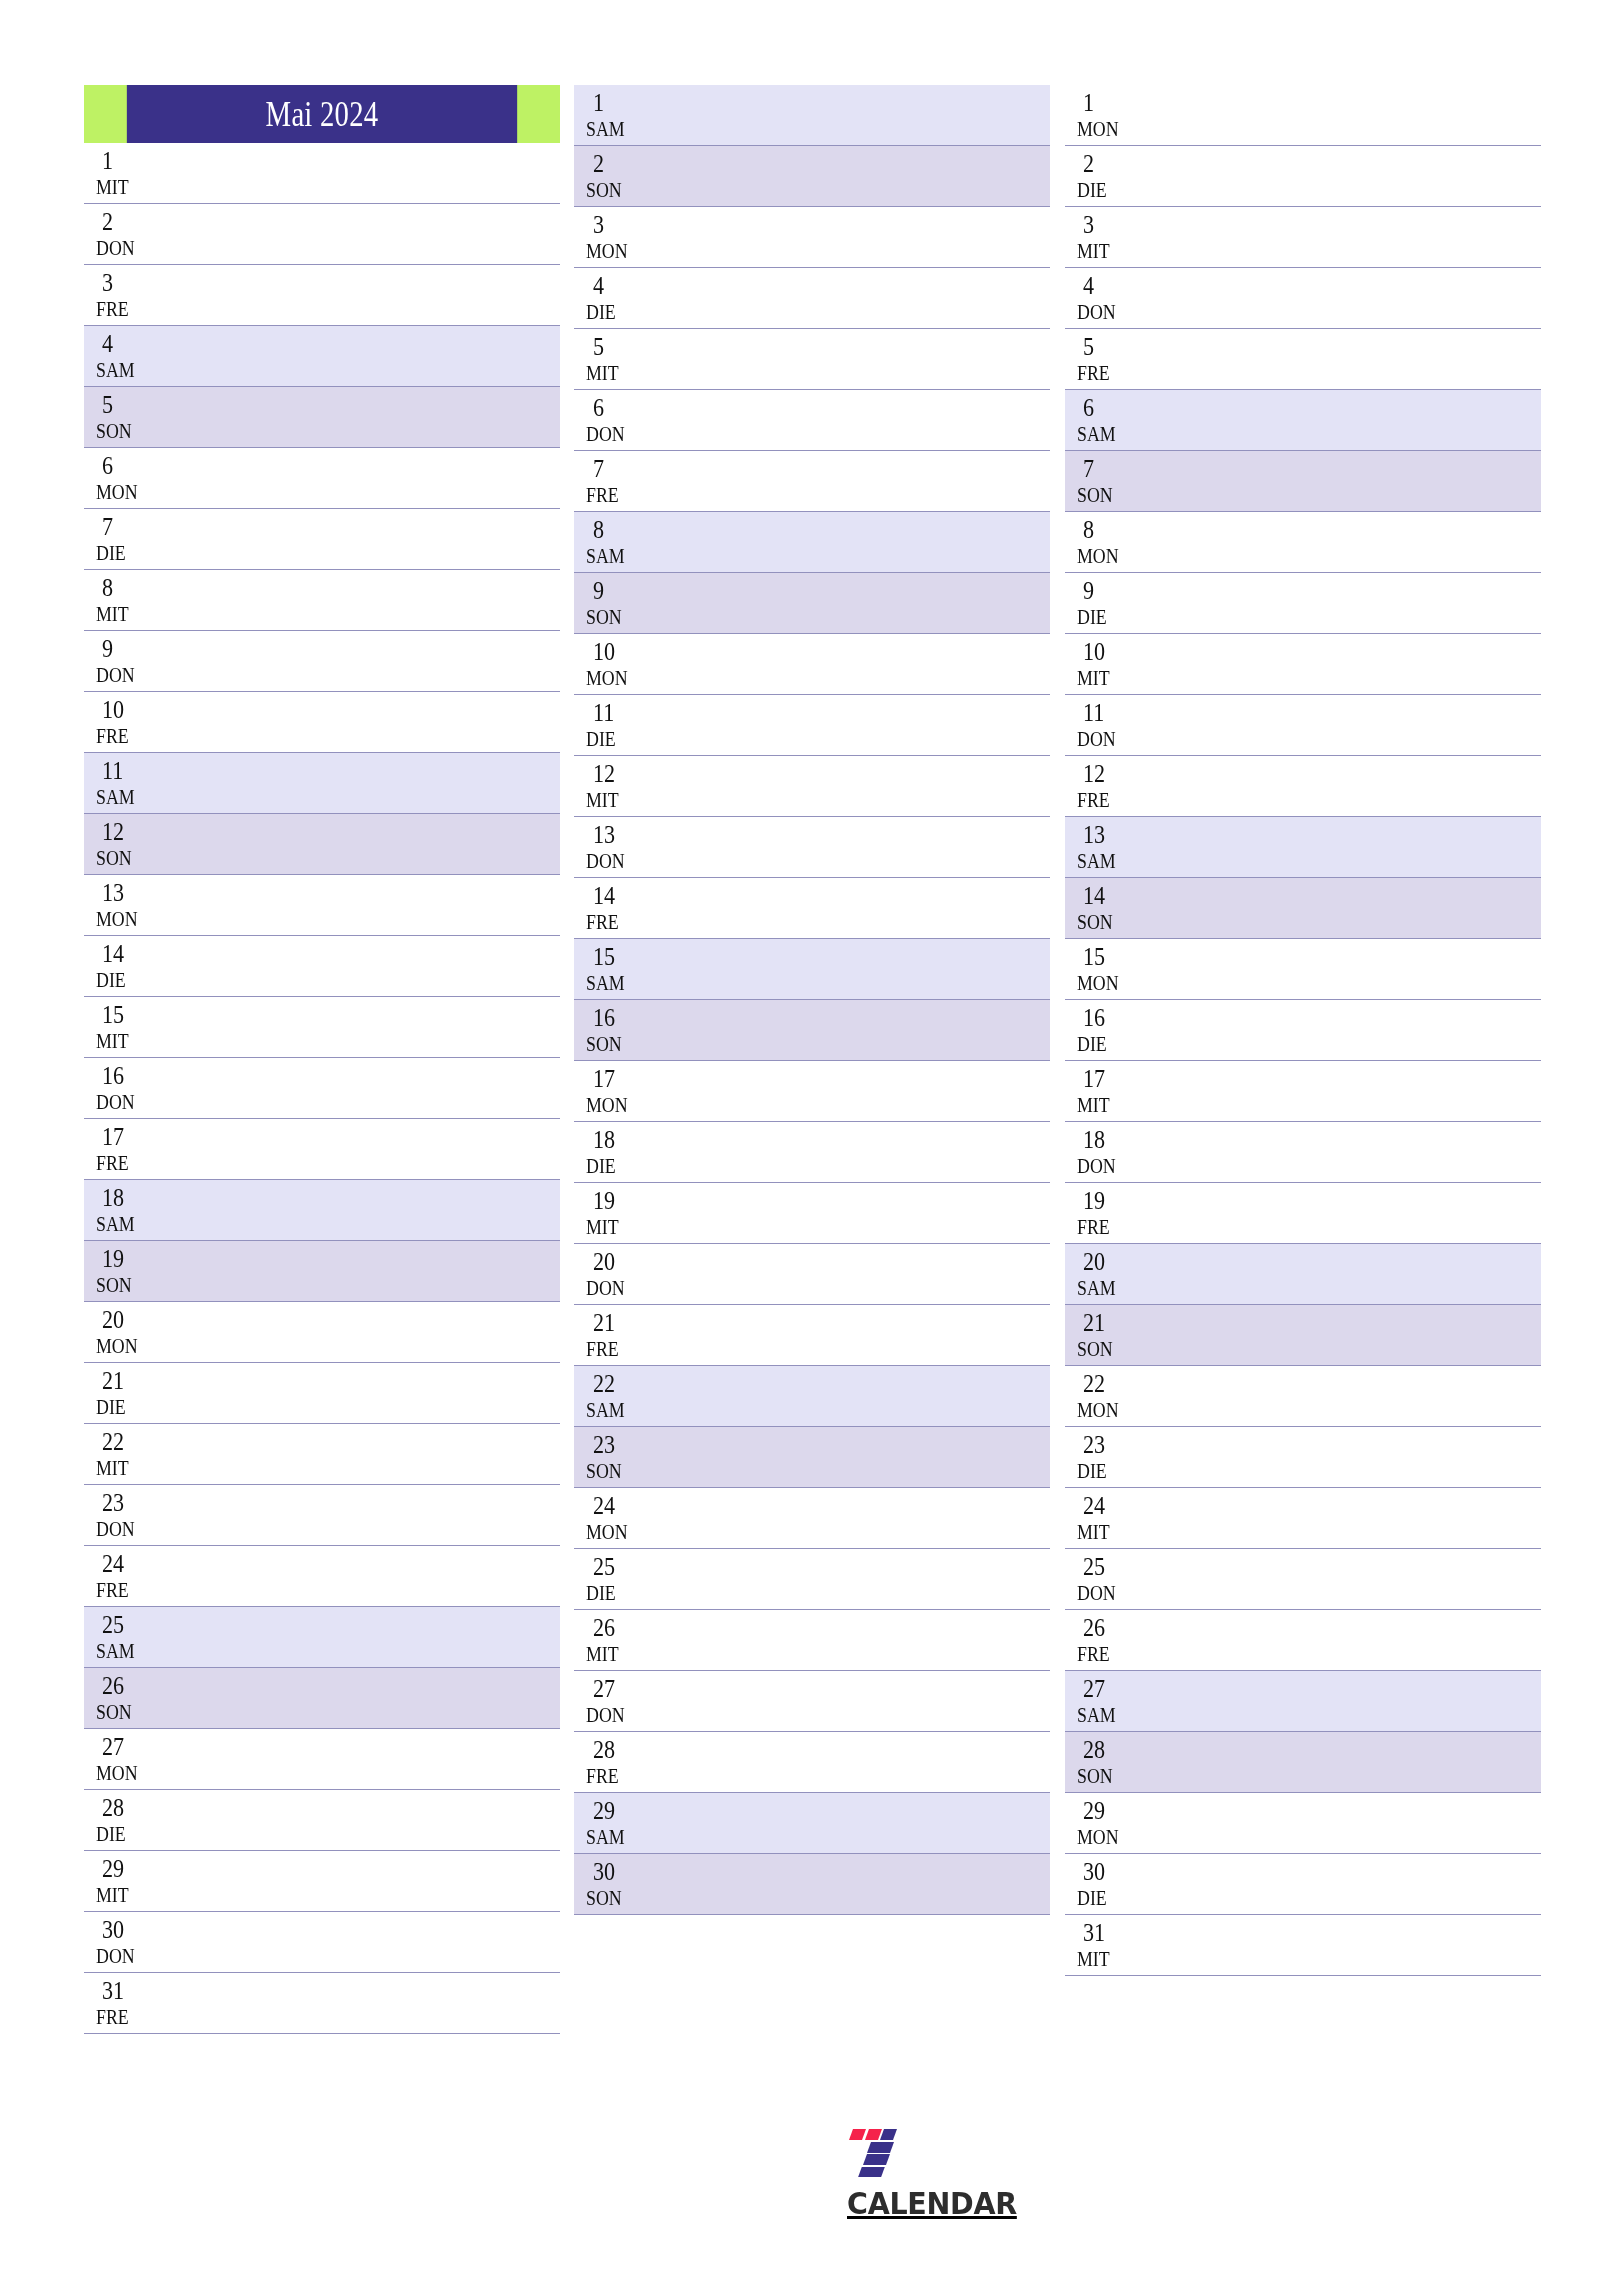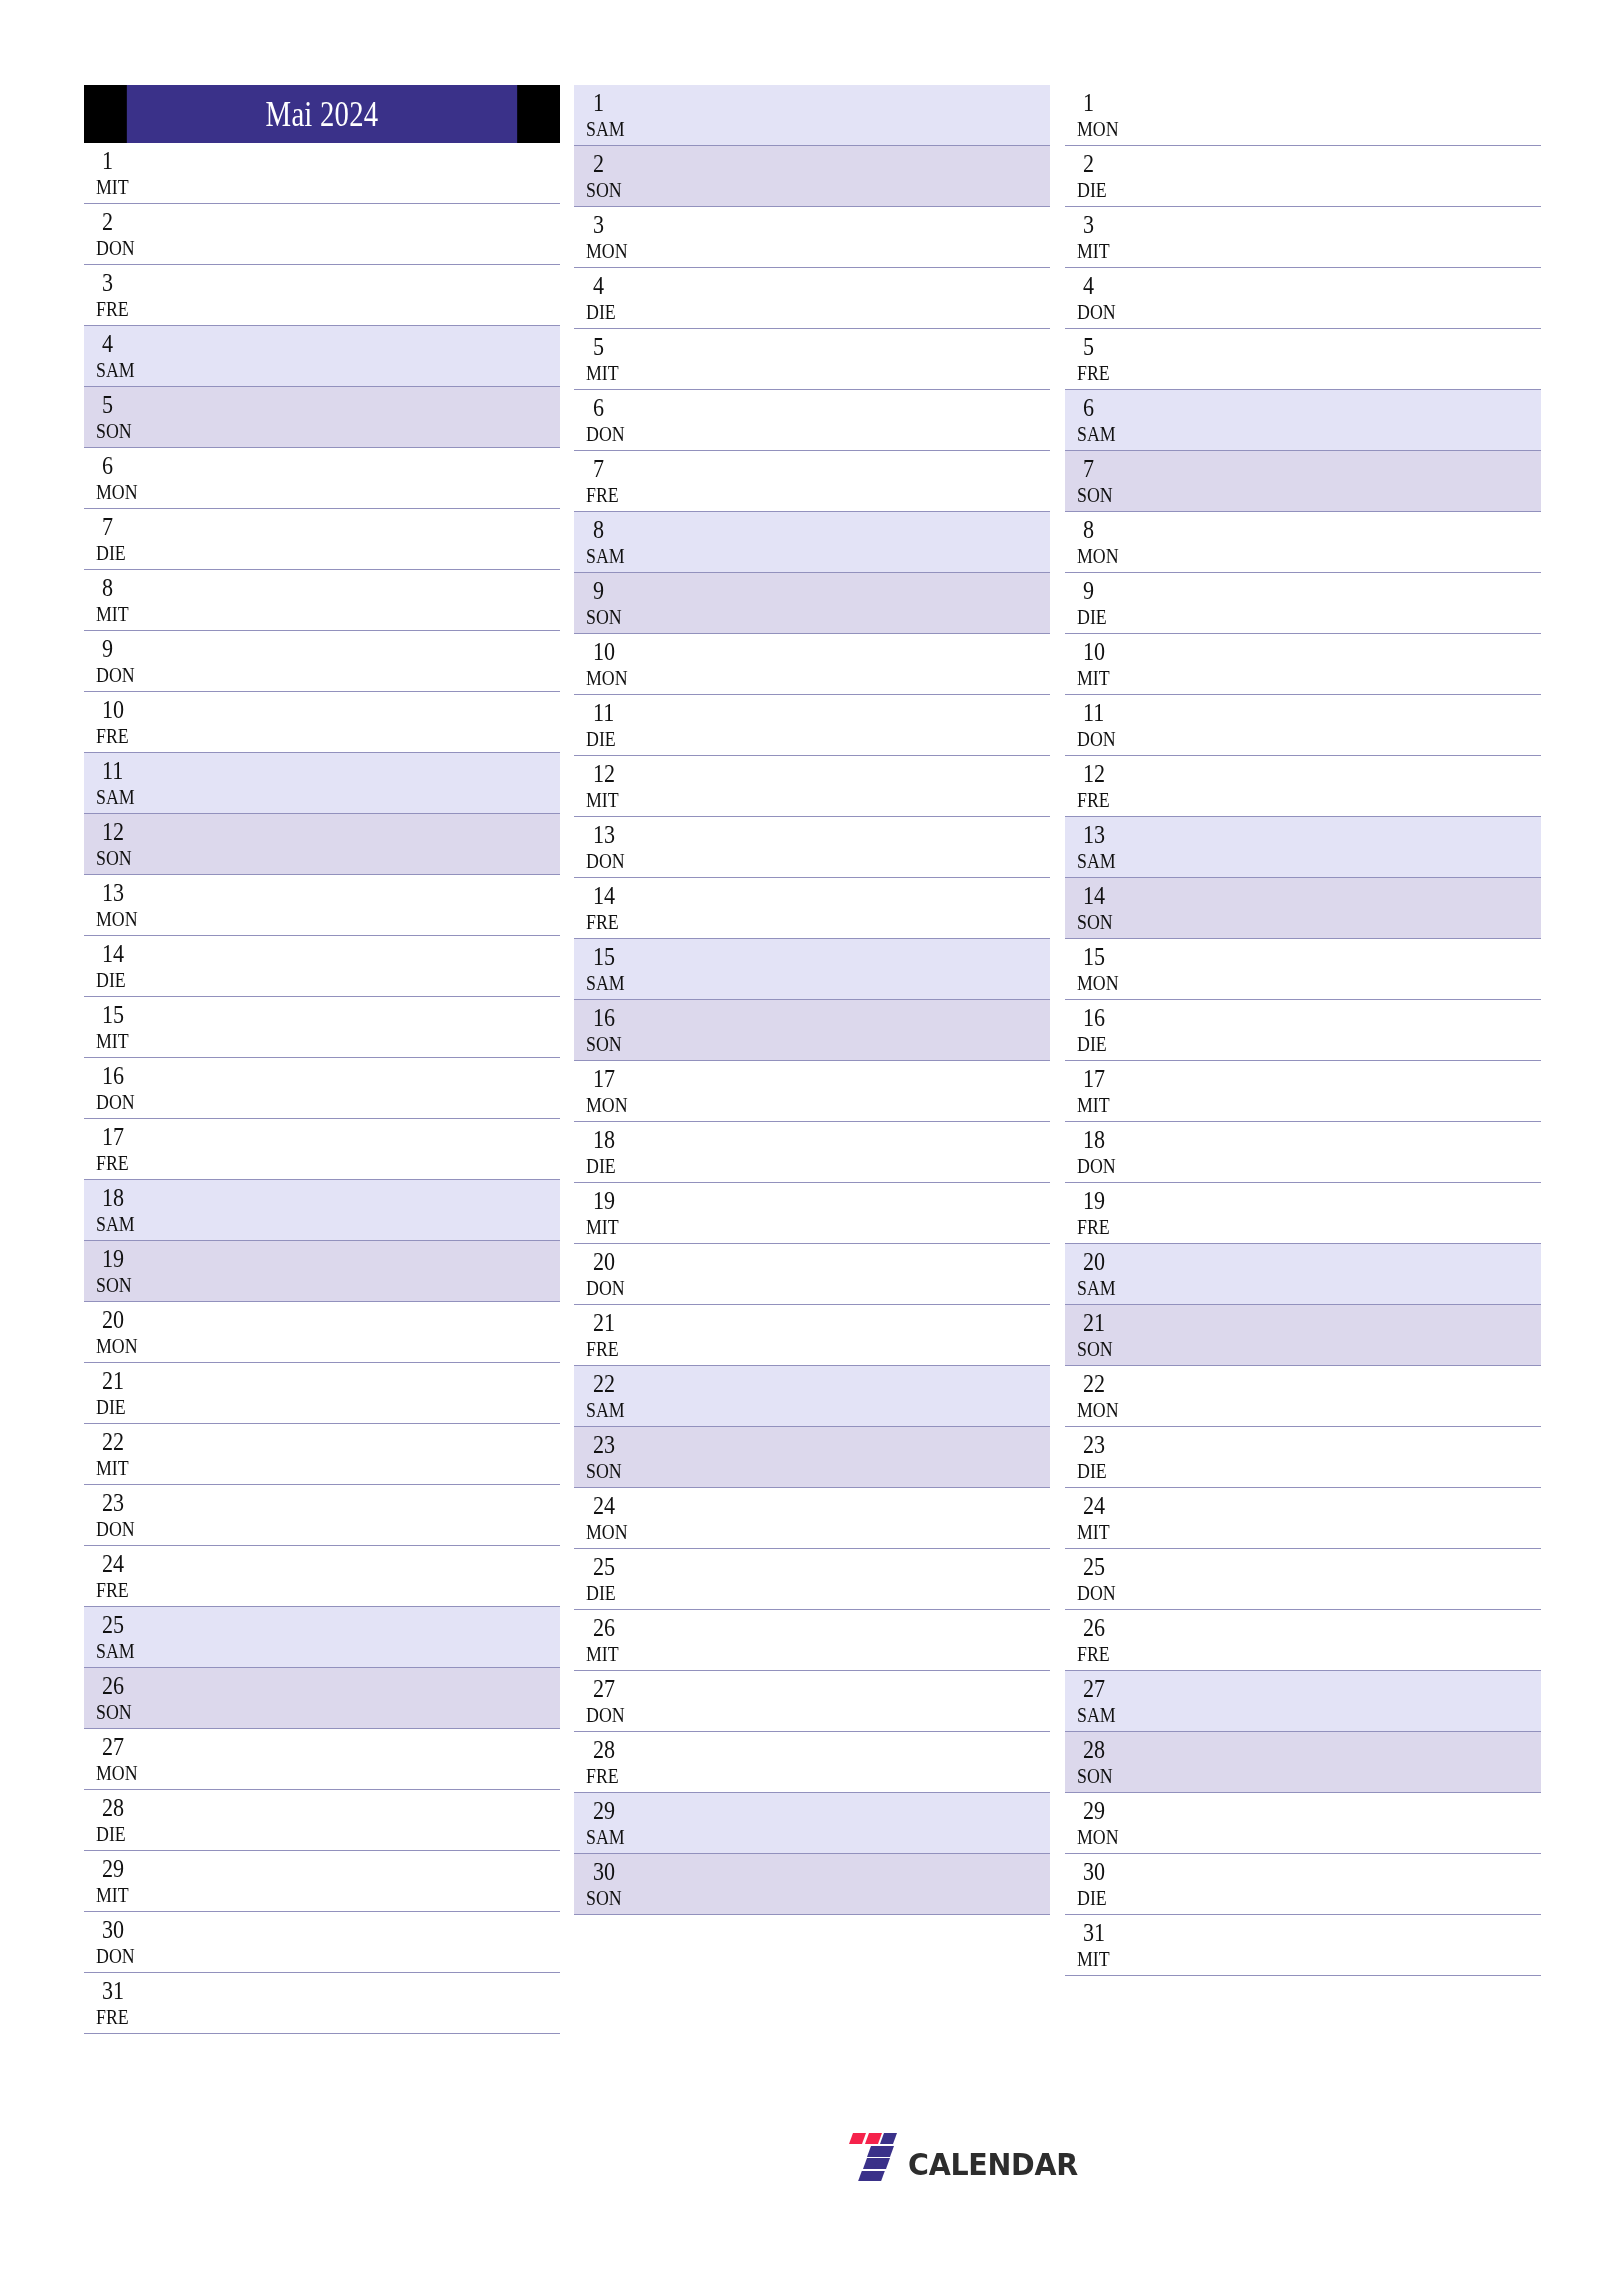--- a/index.html
+++ b/index.html
@@ -50,21 +50,21 @@
     font-family: "Liberation Serif", "DejaVu Serif", serif;
     font-size: 35px;
     line-height: 1;
     letter-spacing: 0.3px;
     font-weight: 400;
     transform: scaleX(0.82);
     transform-origin: center center;
   }
   .month-header-wrap {
     height: 58px;
-    background: #000000;
+    background: #bef264;
     overflow: hidden;
   }
 
   .days {
     display: block;
   }
 
   .day-row {
     position: relative;
     height: 61px;
@@ -107,22 +107,24 @@
   }
 
   
   .logo {
     position: absolute;
     left: 847px;
     top: 2128px;
     width: 196px;
     height: 52px;
     display: flex;
-    align-items: flex-end;
+    flex-direction: column;
+    align-items: flex-start;
     gap: 10.5px;
+    text-decoration: underline;
   }
   .logo-mark {
     position: relative;
     width: 50px;
     height: 48px;
     flex: 0 0 50px;
   }
   .logo-mark i {
     position: absolute;
     display: block;

